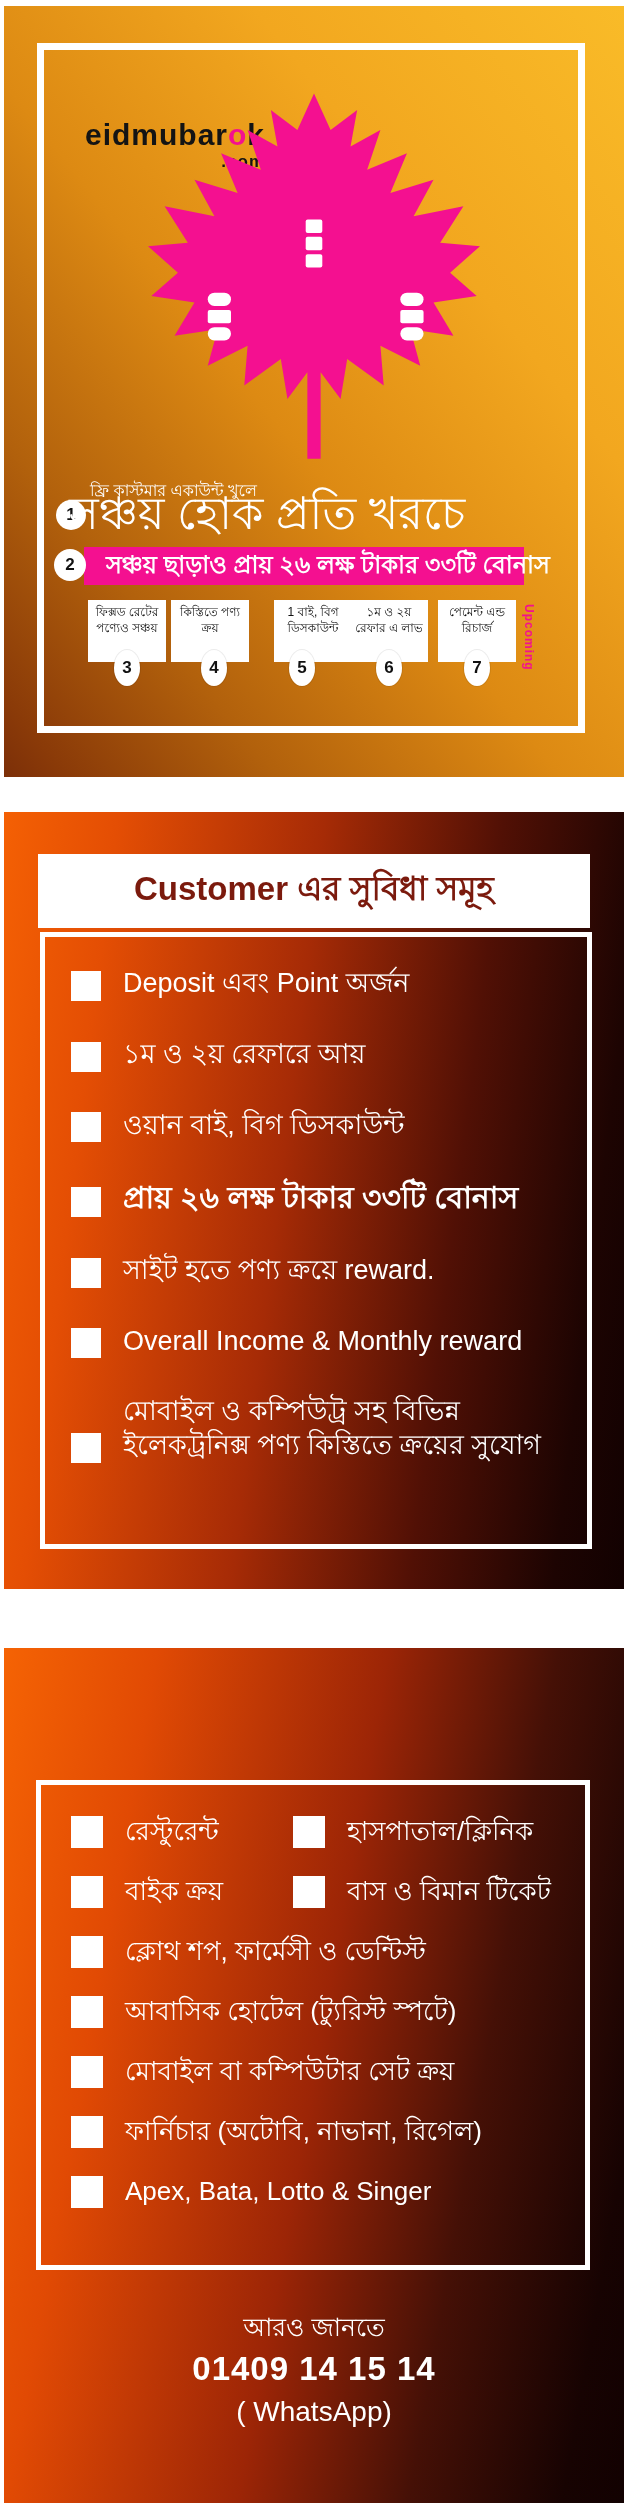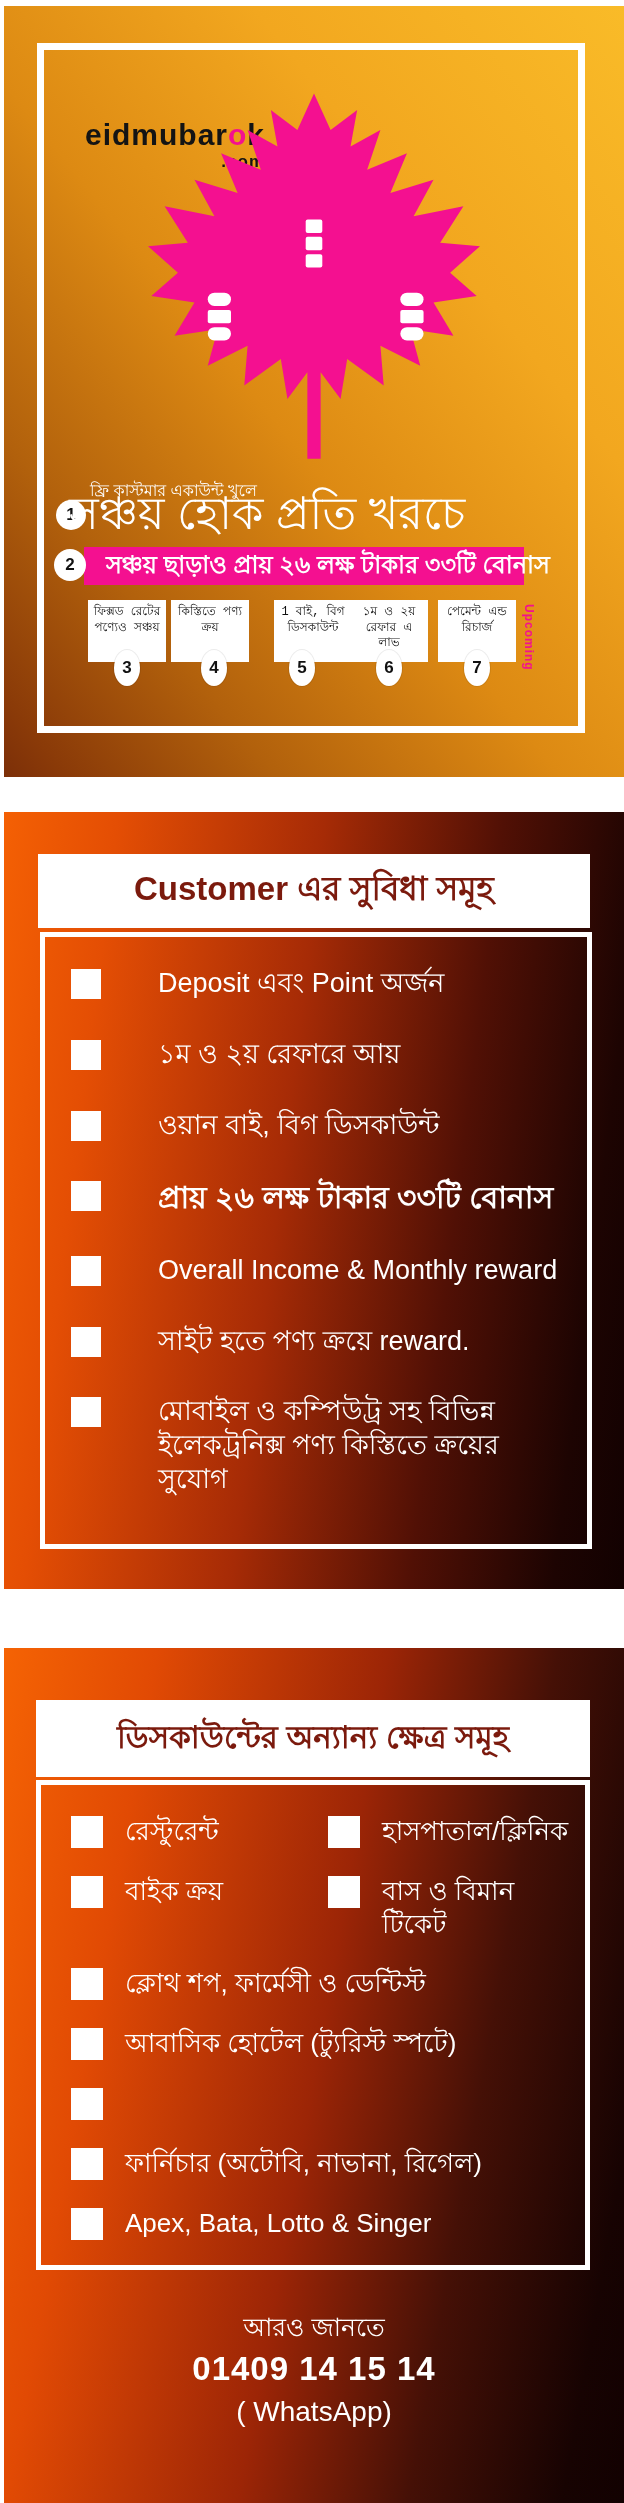--- a/index.html
+++ b/index.html
@@ -32,37 +32,37 @@
   .c2 { left:50px; top:543px; width:32px; height:32px; font-size:17px; z-index:3; }
 
   .headline { position:absolute; left:65px; top:484px; width:500px; color:#fff;
     font-size:45px; line-height:1.05; white-space:nowrap; }
 
   .banner { position:absolute; left:80px; top:541px; width:440px; height:38px; background:#f41090;
     color:#fff; font-size:24px; font-weight:bold; display:flex; align-items:center;
     padding-left:22px; white-space:nowrap; z-index:2; }
 
   .badge-card { position:absolute; top:594px; width:78px; height:62px; background:#fff;
-    color:#111; font-size:12px; line-height:1.3; text-align:center; padding:5px 3px; z-index:2;font-family:Liberation Mono, monospace; }
+    color:#111; font-size:12px; line-height:1.3; text-align:center; padding:5px 3px; z-index:2; }
   .badge-num { position:absolute; top:644px; width:26px; height:36px; background:#fff; border-radius:50%;
     color:#111; font-size:17px; font-weight:bold; display:flex; align-items:center; justify-content:center; z-index:3;
     box-shadow:0 0 0 1px rgba(0,0,0,0.08); }
   .upcoming { position:absolute; left:518px; top:598px; color:#f41090; font-size:12px; font-weight:bold;
     writing-mode:vertical-rl; letter-spacing:1px; }
 
   .band { position:absolute; background:#fff; color:#7b1a0d; font-weight:bold;
     display:flex; align-items:center; justify-content:center; white-space:nowrap; }
   .band2 { left:34px; top:42px;  width:552px; height:74px; font-size:33px; }
   .band3 { left:32px; top:52px;  width:554px; height:77px; font-size:31px; }
 
   .listbox { position:absolute; border:5px solid #fff; }
   .box2 { left:36px; top:120px; width:552px; height:617px; padding:30px 18px 10px 26px; }
   .box3 { left:32px; top:132px; width:554px; height:490px; padding:30px 14px 10px 30px; }
 
-  .row { display:flex; align-items:flex-start; color:#fff;gap:35px; }
+  .row { display:flex; align-items:flex-end; color:#fff; }
   .box2 .row { margin-bottom:37px; font-size:27px; line-height:1.25; }
   .box2 .row.emph { font-size:30px; font-weight:bold; }
   .box2 .row .txt { max-width:430px; }
   .box3 .row { margin-bottom:27px; font-size:26px; line-height:1.25; }
   .cbx { flex:none; background:#fff; margin-right:22px; }
   .box2 .cbx { width:30px; height:30px; margin-top:2px; }
   .box3 .cbx { width:32px; height:32px; margin-top:1px; }
   .cell { display:flex; align-items:flex-start; }
   .cell.first { width:222px; flex:none; }
 
@@ -140,35 +140,34 @@
         <div class="row">
           <span class="cbx"></span>
           <span class="txt">ওয়ান বাই, বিগ ডিসকাউন্ট</span>
         </div>
         <div class="row emph">
           <span class="cbx"></span>
           <span class="txt">প্রায় ২৬ লক্ষ টাকার ৩৩টি বোনাস</span>
         </div>
         <div class="row">
           <span class="cbx"></span>
+          <span class="txt">সাইট হতে পণ্য ক্রয়ে reward.</span>
+        </div>
+        <div class="row">
+          <span class="cbx"></span>
           <span class="txt">Overall Income &amp; Monthly reward</span>
-        </div>
-        <div class="row">
-          <span class="cbx"></span>
-          <span class="txt">সাইট হতে পণ্য ক্রয়ে reward.</span>
         </div>
         <div class="row">
           <span class="cbx"></span>
           <span class="txt">মোবাইল ও কম্পিউট্র সহ বিভিন্ন ইলেকট্রনিক্স পণ্য কিস্তিতে ক্রয়ের সুযোগ</span>
         </div>
       </div>
   </div>
 
   <div class="panel panel3">
-    <div class="band band3">ডিসকাউন্টের অন্যান্য ক্ষেত্র সমূহ</div>
     <div class="listbox box3" id="discounts-list">
         <div class="row">
           <span class="cell first">
             <span class="cbx"></span>
             <span class="txt">রেস্টুরেন্ট</span>
           </span>
           <span class="cell">
             <span class="cbx"></span>
             <span class="txt">হাসপাতাল/ক্লিনিক</span>
           </span>
@@ -191,20 +190,21 @@
         </div>
         <div class="row">
           <span class="cell">
             <span class="cbx"></span>
             <span class="txt">আবাসিক হোটেল (ট্যুরিস্ট স্পটে)</span>
           </span>
         </div>
         <div class="row">
           <span class="cell">
             <span class="cbx"></span>
+            <span class="txt">মোবাইল বা কম্পিউটার সেট ক্রয়</span>
           </span>
         </div>
         <div class="row">
           <span class="cell">
             <span class="cbx"></span>
             <span class="txt">ফার্নিচার (অটোবি, নাভানা, রিগেল)</span>
           </span>
         </div>
         <div class="row">
           <span class="cell">

